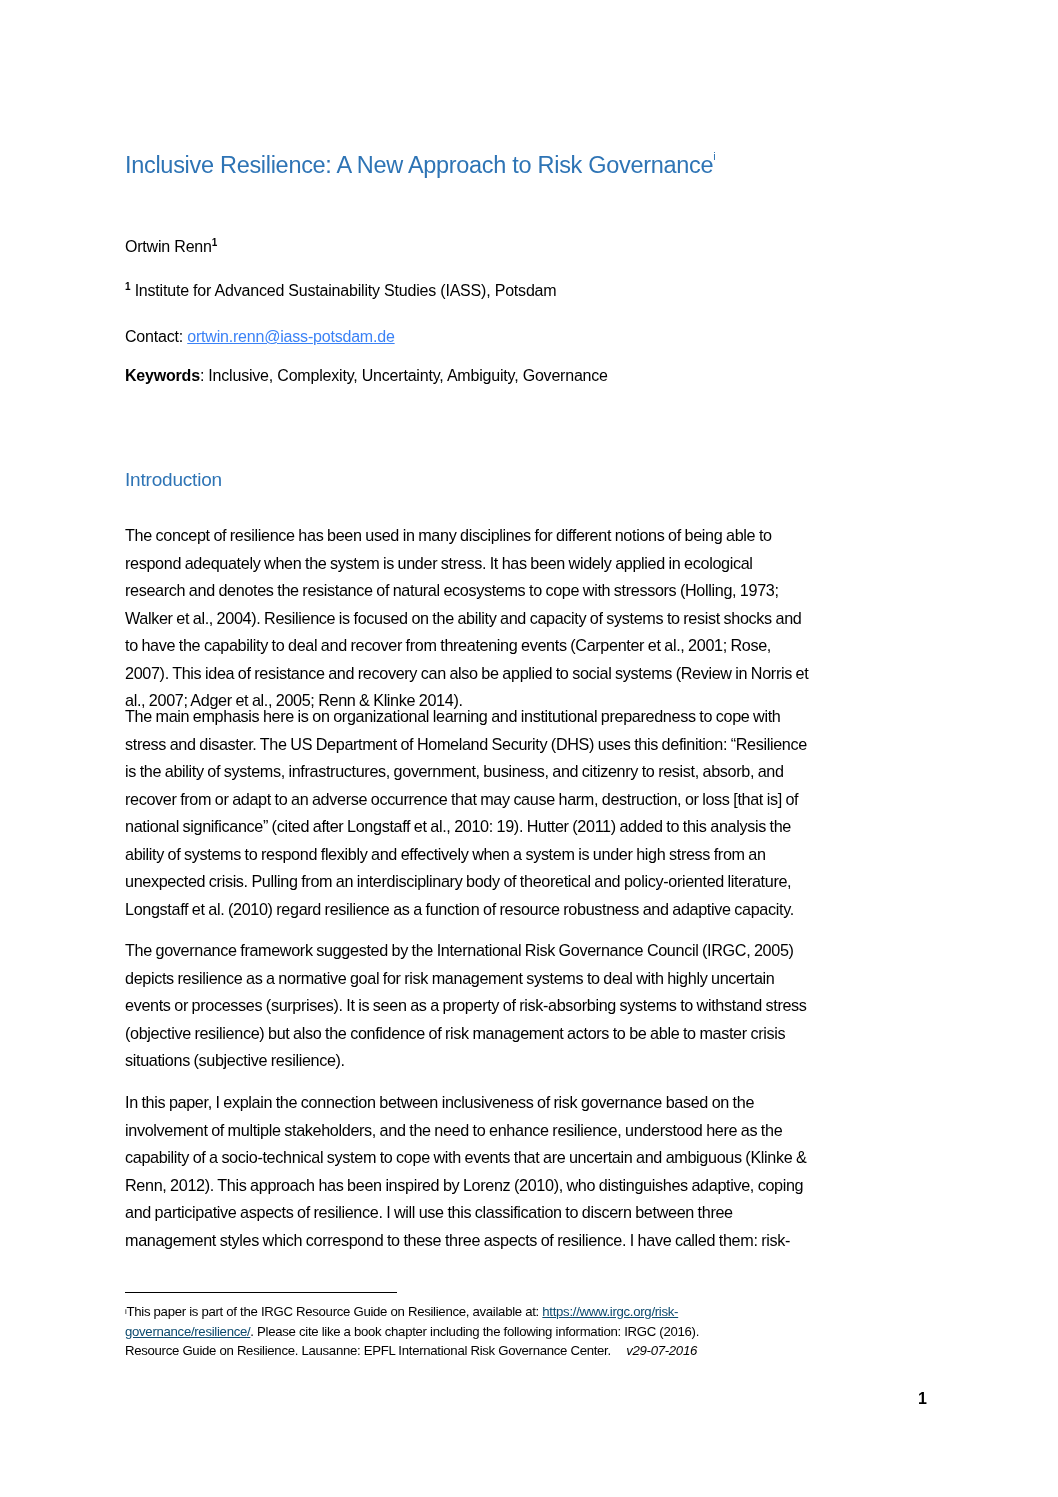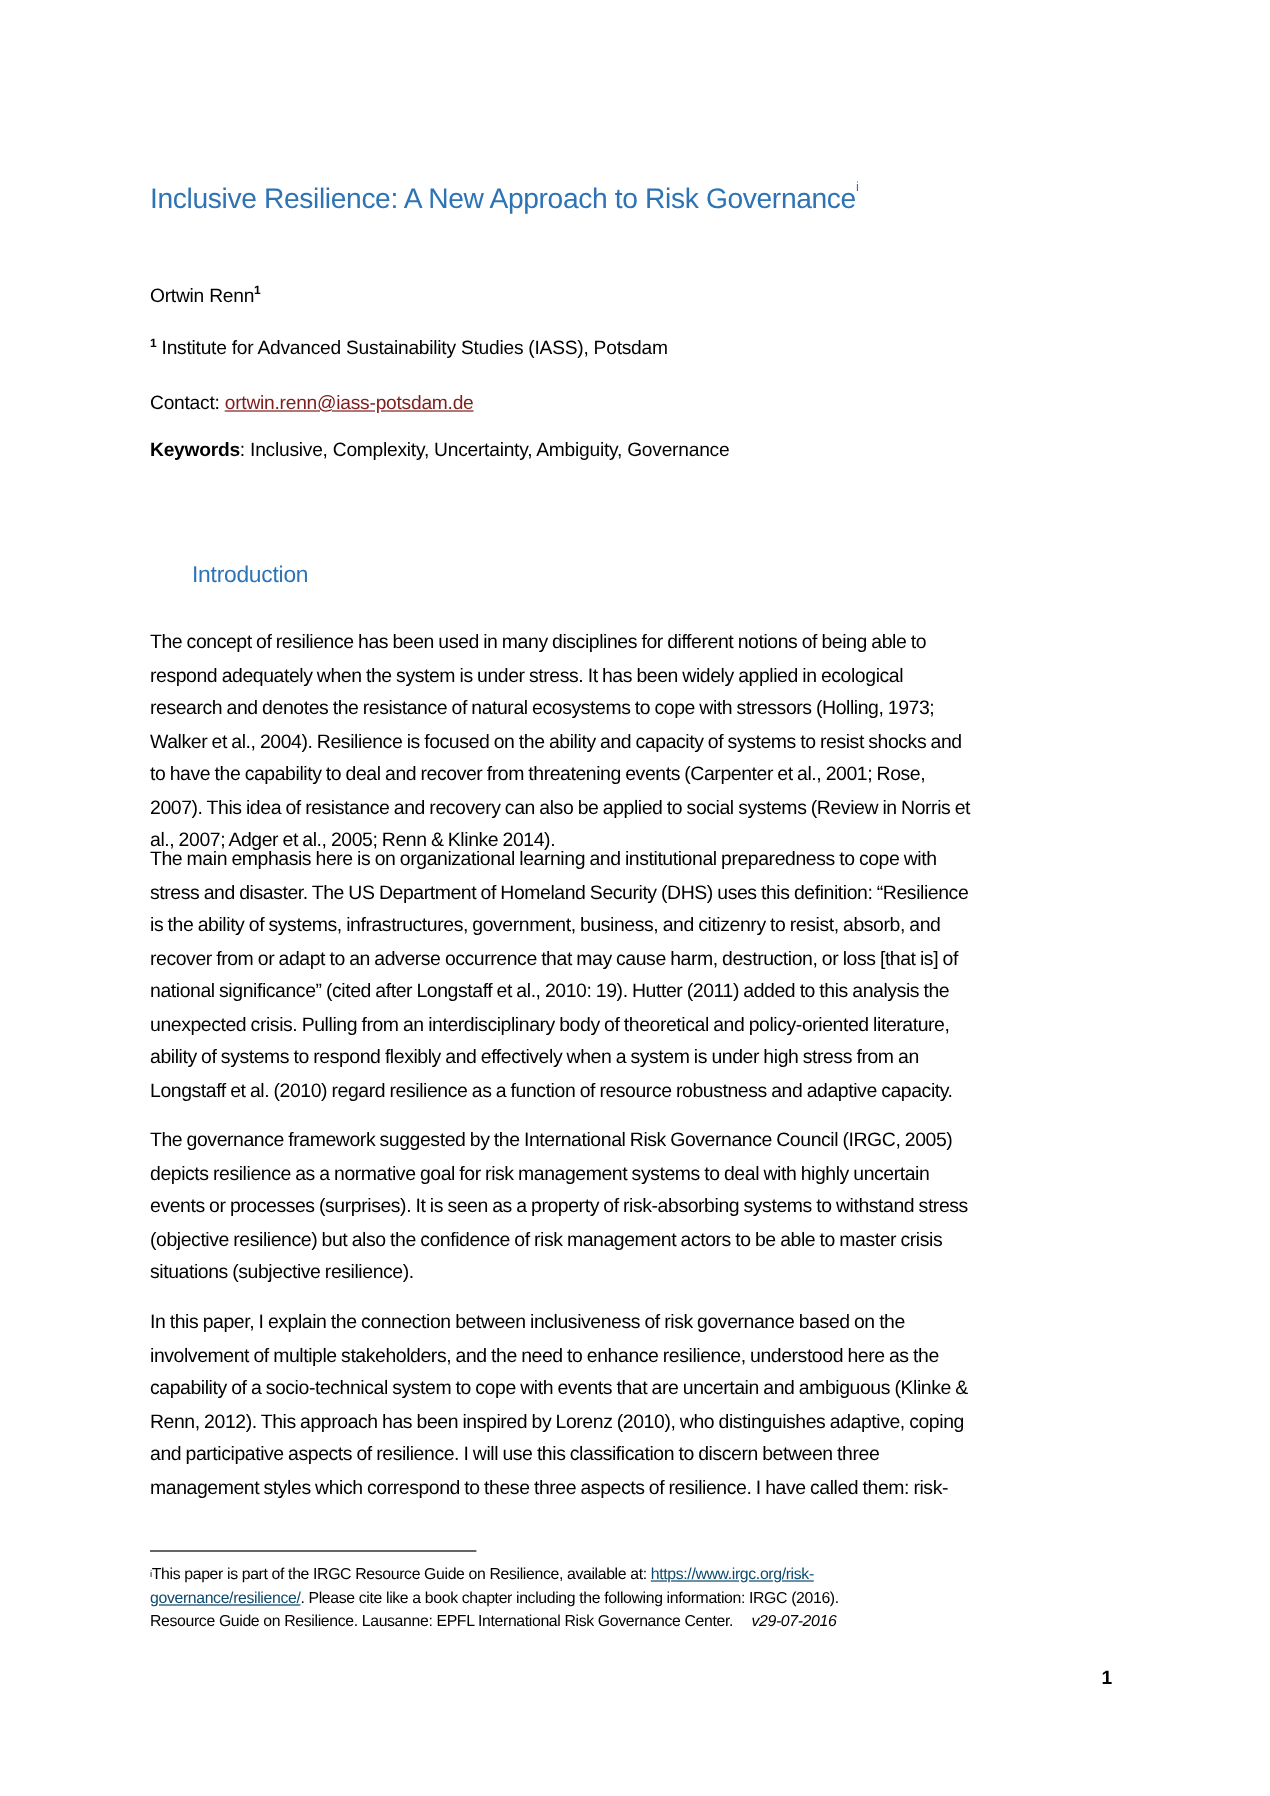--- a/index.html
+++ b/index.html
@@ -3,22 +3,22 @@
 <meta charset="utf-8">
 <style>
   html, body { margin:0; padding:0; background:#ffffff; }
   body { width:1058px; height:1497px; position:relative; overflow:hidden;
          font-family:"Liberation Sans", "DejaVu Sans", sans-serif; color:#000; }
   .title { position:absolute; left:125px; top:152px; font-size:23.5px; color:#2e74b5;
            letter-spacing:-0.3px; white-space:nowrap; }
   .title sup { font-size:11px; vertical-align:top; position:relative; top:-2px; }
   .line { position:absolute; left:125px; font-size:16px; white-space:nowrap; letter-spacing:-0.2px; }
   .line sup { font-size:10px; font-weight:bold; }
-  a.email { color:#7f1d1d; text-decoration:underline; }
-  .h2 { position:absolute; left:125px; top:469px; font-size:19px; color:#2e74b5; letter-spacing:-0.2px;margin-left:35px; }
+  a.email { color:#3b82f6; text-decoration:underline; }
+  .h2 { position:absolute; left:125px; top:469px; font-size:19px; color:#2e74b5; letter-spacing:-0.2px; }
   .para { position:absolute; left:125px; width:830px; font-size:16.2px; line-height:27.5px;
           letter-spacing:-0.35px; word-spacing:-0.5px; }
   .para span.l { display:block; white-space:nowrap; }
   .rule { position:absolute; left:125px; top:1292px; width:272px; height:1px; background:#000; }
   .fn { position:absolute; left:125px; top:1302px; width:820px; font-size:13.2px; line-height:19.5px;
         letter-spacing:-0.3px; }
   .fn span.l { display:block; white-space:nowrap; }
   .fn sup { font-size:8px; vertical-align:top; }
   .fn a { color:#0c4a6e; text-decoration:underline; }
   .fn i { font-style:italic;margin-left:12px; }
@@ -48,22 +48,22 @@
   <span class="l">2007). This idea of resistance and recovery can also be applied to social systems (Review in Norris et</span>
   <span class="l">al., 2007; Adger et al., 2005; Renn &amp; Klinke 2014).</span>
 </div>
 
 <div class="para" style="top:703px;">
   <span class="l">The main emphasis here is on organizational learning and institutional preparedness to cope with</span>
   <span class="l">stress and disaster. The US Department of Homeland Security (DHS) uses this definition: “Resilience</span>
   <span class="l">is the ability of systems, infrastructures, government, business, and citizenry to resist, absorb, and</span>
   <span class="l">recover from or adapt to an adverse occurrence that may cause harm, destruction, or loss [that is] of</span>
   <span class="l">national significance” (cited after Longstaff et al., 2010: 19). Hutter (2011) added to this analysis the</span>
+  <span class="l">ability of systems to respond flexibly and effectively when a system is under high stress from an</span>
   <span class="l">unexpected crisis. Pulling from an interdisciplinary body of theoretical and policy-oriented literature,</span>
-  <span class="l">ability of systems to respond flexibly and effectively when a system is under high stress from an</span>
   <span class="l">Longstaff et al. (2010) regard resilience as a function of resource robustness and adaptive capacity.</span>
 </div>
 
 <div class="para" style="top:937px;">
   <span class="l">The governance framework suggested by the International Risk Governance Council (IRGC, 2005)</span>
   <span class="l">depicts resilience as a normative goal for risk management systems to deal with highly uncertain</span>
   <span class="l">events or processes (surprises). It is seen as a property of risk-absorbing systems to withstand stress</span>
   <span class="l">(objective resilience) but also the confidence of risk management actors to be able to master crisis</span>
   <span class="l">situations (subjective resilience).</span>
 </div>

